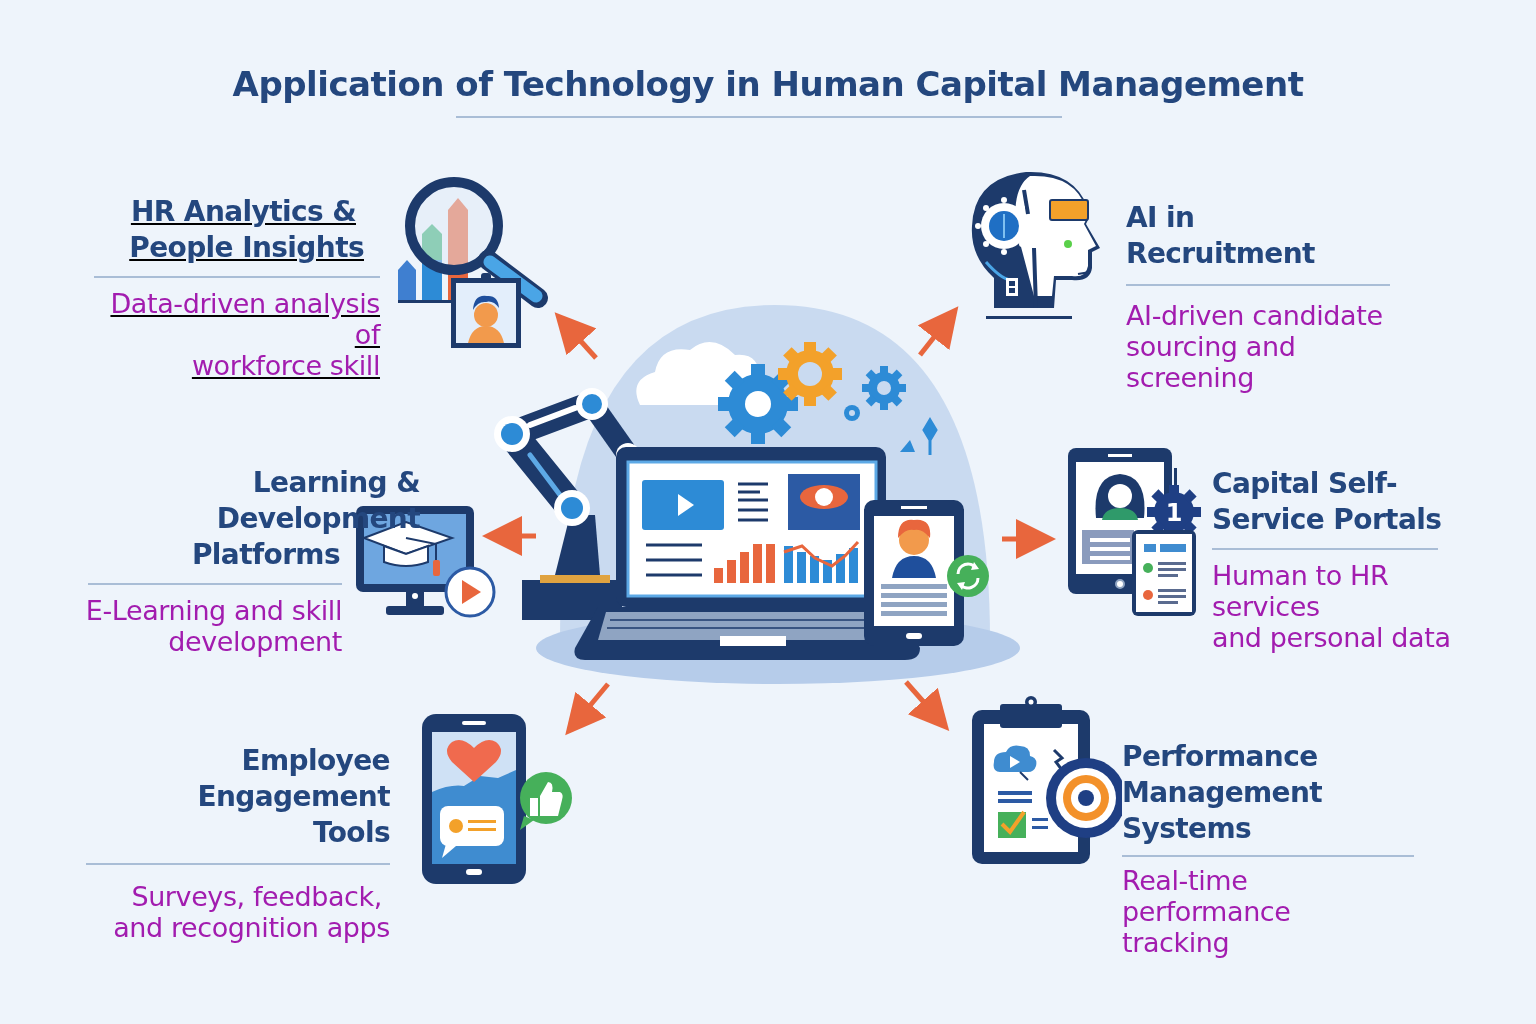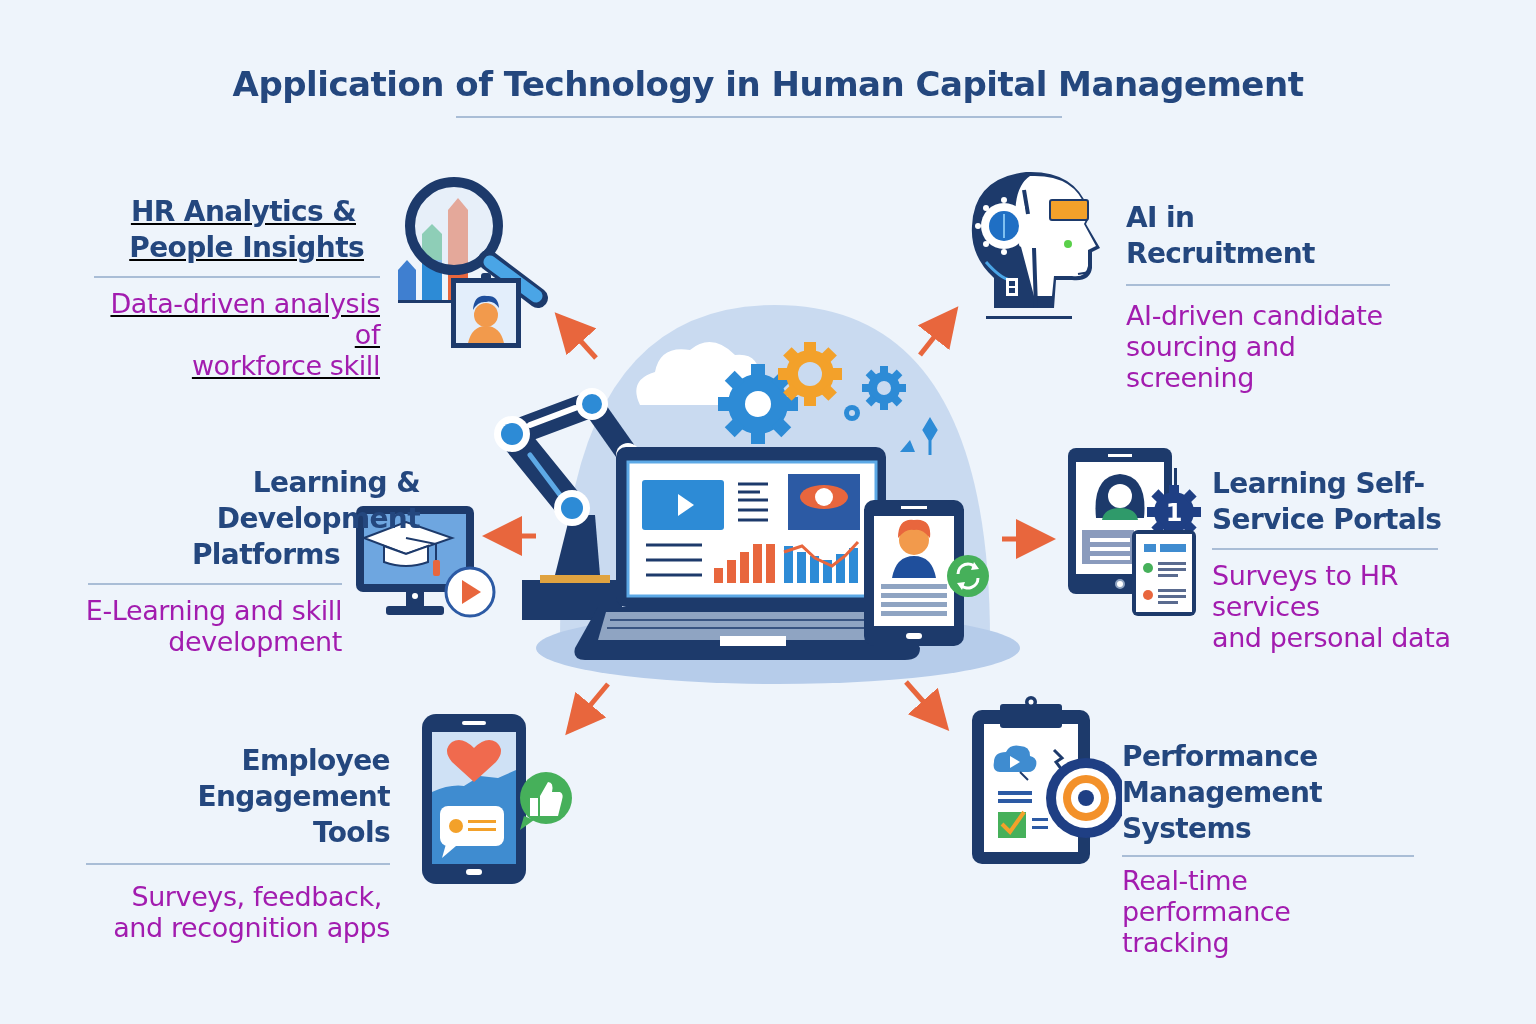--- a/index.html
+++ b/index.html
@@ -375,26 +375,26 @@
   </div>
   <div class="rule" style="margin-left:32px;margin-right:78px"></div>
   <div class="desc" style="padding-right:78px">
     <div>E-Learning and skill</div>
     <div>development</div>
   </div>
 </div>
 
 <div class="feature left-align" style="left:1212px;top:466px;width:258px;">
   <div class="heading">
-    <div>Learning Self-</div>
+    <div>Capital Self-</div>
     <div>Service Portals</div>
   </div>
   <div class="rule" style="margin-right:32px"></div>
   <div class="desc">
-    <div>Surveys to HR services</div>
+    <div>Human to HR services</div>
     <div>and personal data</div>
   </div>
 </div>
 
 <div class="feature right-align" style="left:60px;top:743px;width:330px;text-align:right;">
   <div class="heading">
     <div>Employee Engagement</div>
     <div>Tools</div>
   </div>
   <div class="rule" style="margin-left:26px;margin-top:12px;margin-bottom:16px"></div>

